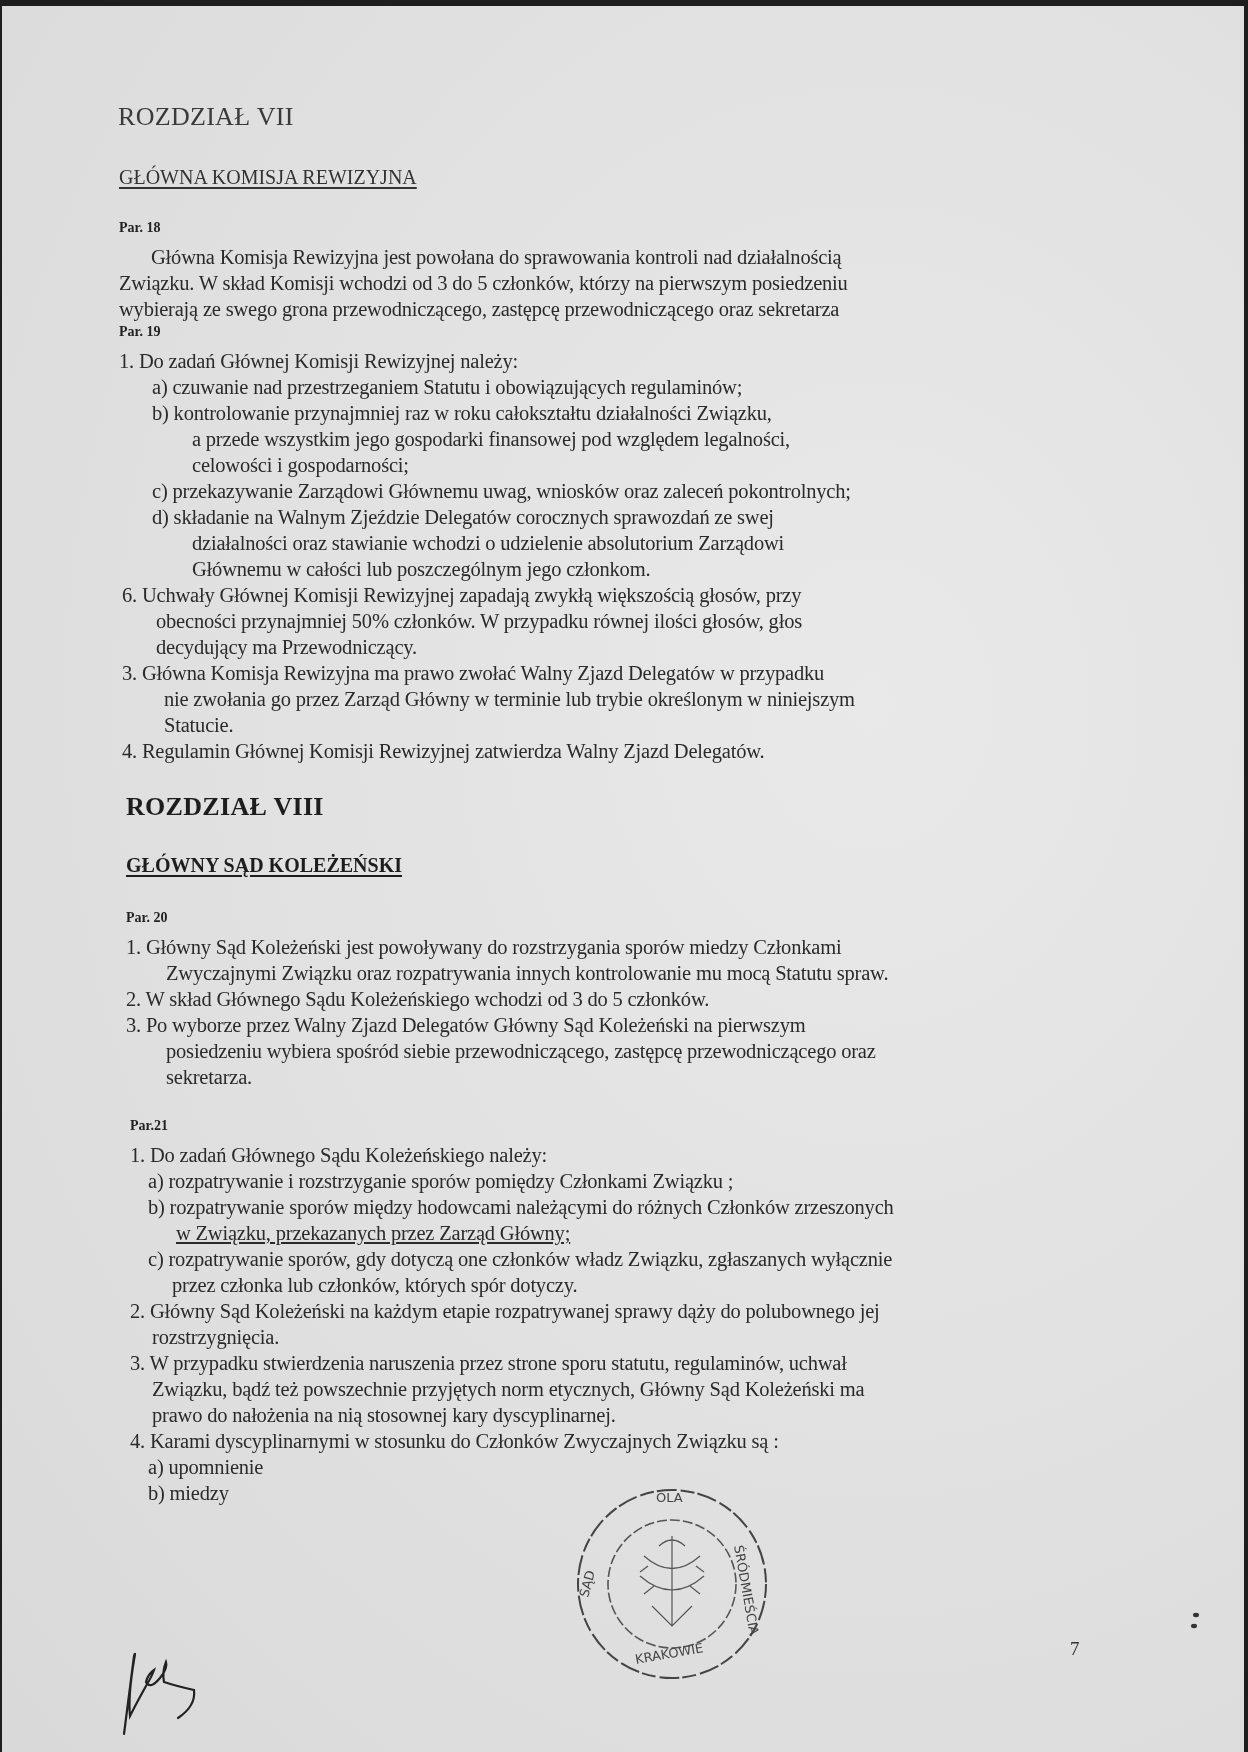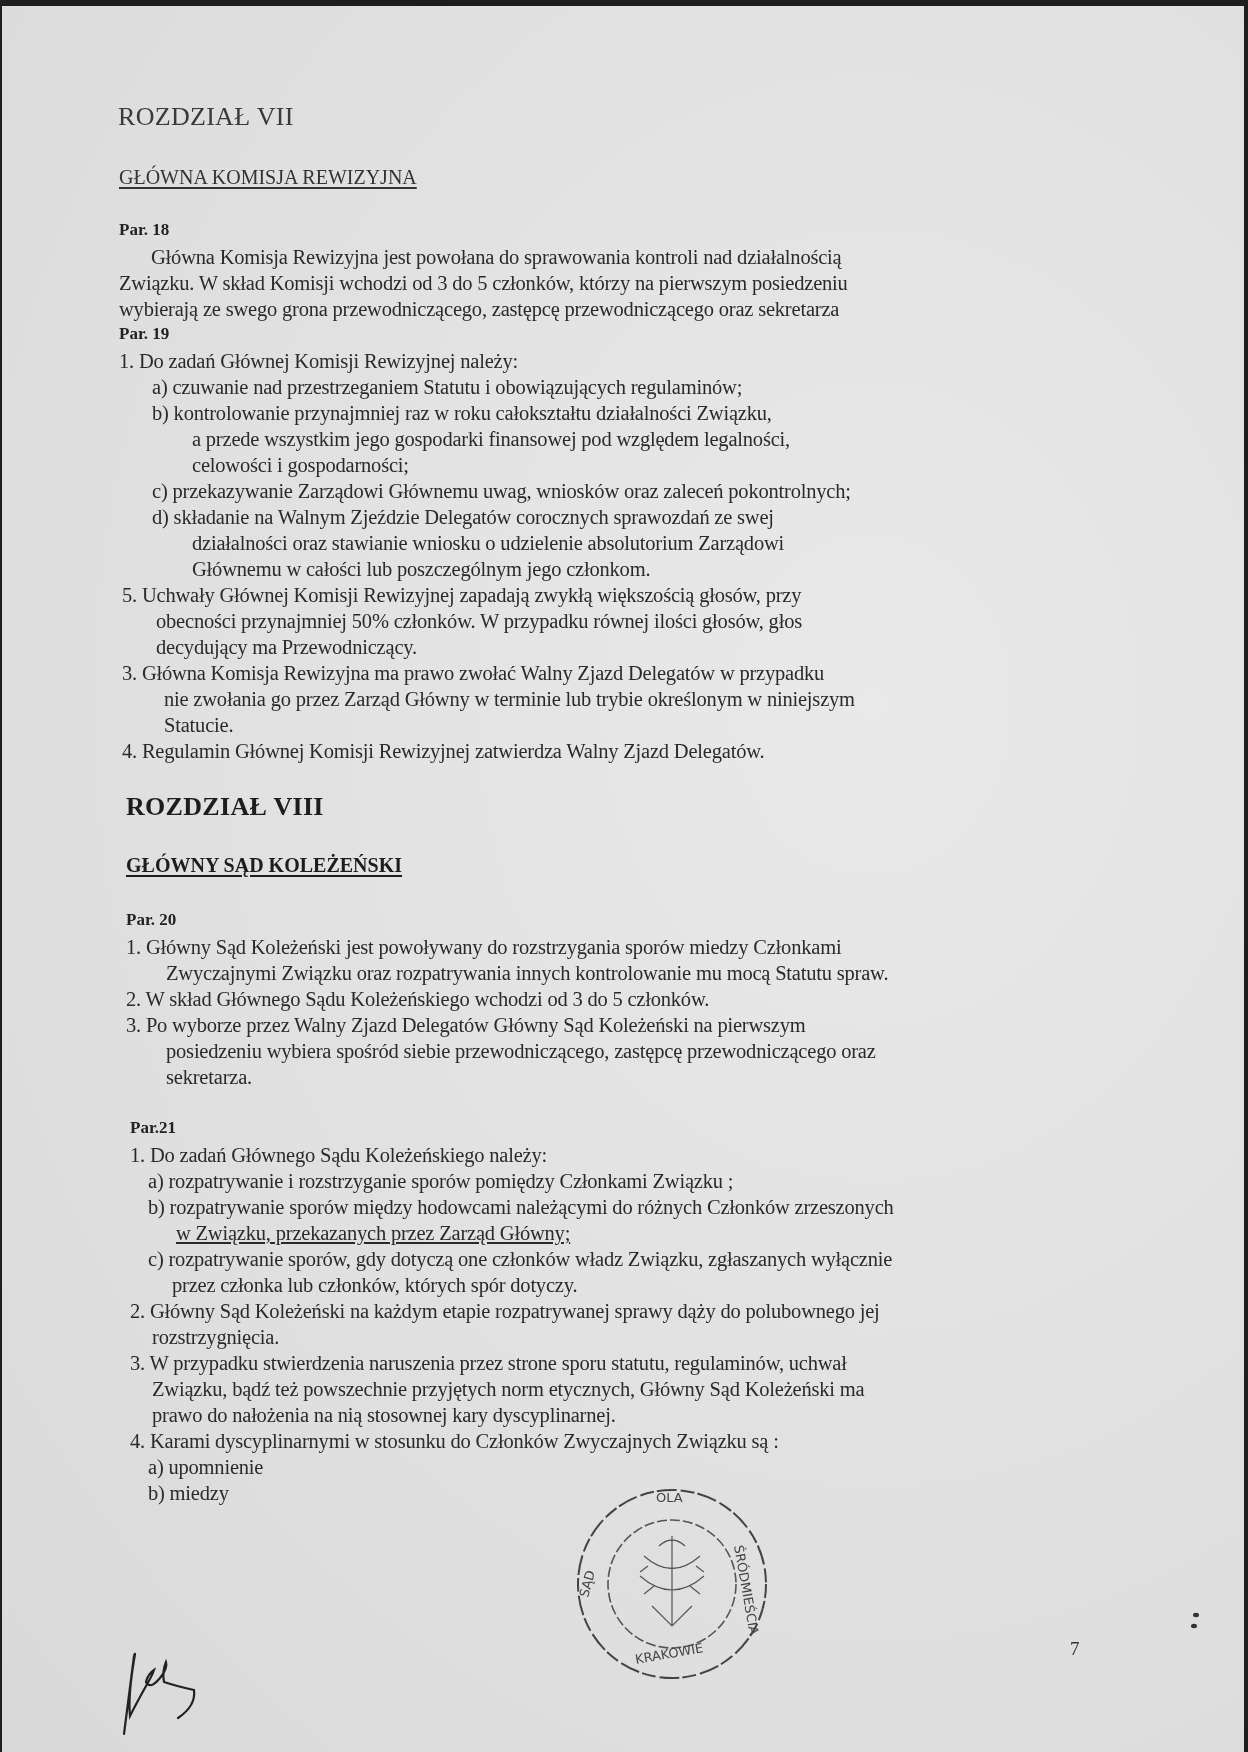--- a/index.html
+++ b/index.html
@@ -13,21 +13,21 @@
   .page {
     position: absolute; left: 2px; top: 6px; width: 1242px; height: 1746px;
     background: #e4e4e4;
     background-image: radial-gradient(ellipse at 70% 40%, #e9e9e9 0%, #dedede 70%, #d9d9d9 100%);
   }
   .abs { position: absolute; white-space: nowrap; }
   .chapter { font-size: 26px; letter-spacing: 0.3px; color: #3a3a3a; }
   .chapter.bold { font-weight: bold; color: #1d1d1d; }
   .section { font-size: 20px; text-decoration: underline; text-underline-offset: 3px; color: #333; }
   .section.bold { font-weight: bold; color: #1d1d1d; text-decoration-thickness: 2px; }
-  .par { font-size: 17px; font-weight: bold; color: #222; }
+  .par { font-size: 14px; font-weight: bold; color: #222; }
   .line { font-size: 20.5px; letter-spacing: -0.2px; color: #2a2a2a; }
   .pagenum { font-size: 19px; color: #333; }
   .stamp { position: absolute; left: 572px; top: 1480px; width: 196px; height: 196px; }
   .signature { position: absolute; left: 114px; top: 1640px; width: 100px; height: 90px; }
   .marks { position: absolute; left: 1188px; top: 1604px; width: 10px; height: 22px; }
 </style>
 </head>
 <body>
 
 <div class="page">
@@ -41,23 +41,23 @@
   <div class="abs line" style="left:117px;top:292px;">wybierają  ze swego grona  przewodniczącego, zastępcę  przewodniczącego oraz sekretarza</div>
 
   <div class="abs par" style="left:117px;top:318px;">Par. 19</div>
   <div class="abs line" style="left:117px;top:344px;">1.  Do zadań  Głównej  Komisji  Rewizyjnej należy:</div>
   <div class="abs line" style="left:150px;top:370px;">a)  czuwanie nad  przestrzeganiem  Statutu  i obowiązujących regulaminów;</div>
   <div class="abs line" style="left:150px;top:396px;">b)  kontrolowanie   przynajmniej  raz  w  roku  całokształtu  działalności Związku,</div>
   <div class="abs line" style="left:190px;top:422px;">a  przede  wszystkim  jego gospodarki  finansowej  pod  względem legalności,</div>
   <div class="abs line" style="left:190px;top:448px;">celowości  i  gospodarności;</div>
   <div class="abs line" style="left:150px;top:474px;">c)  przekazywanie  Zarządowi  Głównemu  uwag, wniosków oraz zaleceń pokontrolnych;</div>
   <div class="abs line" style="left:150px;top:500px;">d)  składanie na  Walnym  Zjeździe  Delegatów  corocznych  sprawozdań  ze  swej</div>
-  <div class="abs line" style="left:190px;top:526px;">działalności  oraz  stawianie  wniosku  o  udzielenie  absolutorium  Zarządowi</div>
+  <div class="abs line" style="left:190px;top:526px;">działalności  oraz  stawianie  wchodzi  o  udzielenie  absolutorium  Zarządowi</div>
   <div class="abs line" style="left:190px;top:552px;">Głównemu  w  całości  lub  poszczególnym jego członkom.</div>
-  <div class="abs line" style="left:120px;top:578px;">5.  Uchwały  Głównej  Komisji  Rewizyjnej  zapadają  zwykłą  większością  głosów,  przy</div>
+  <div class="abs line" style="left:120px;top:578px;">6.  Uchwały  Głównej  Komisji  Rewizyjnej  zapadają  zwykłą  większością  głosów,  przy</div>
   <div class="abs line" style="left:154px;top:604px;">obecności  przynajmniej  50%  członków.  W przypadku  równej  ilości głosów, głos</div>
   <div class="abs line" style="left:154px;top:630px;">decydujący ma  Przewodniczący.</div>
   <div class="abs line" style="left:120px;top:656px;">3.  Główna  Komisja Rewizyjna  ma  prawo zwołać  Walny  Zjazd  Delegatów  w przypadku</div>
   <div class="abs line" style="left:162px;top:682px;">nie zwołania  go  przez  Zarząd  Główny w  terminie lub trybie  określonym w niniejszym</div>
   <div class="abs line" style="left:162px;top:708px;">Statucie.</div>
   <div class="abs line" style="left:120px;top:734px;">4.   Regulamin Głównej  Komisji Rewizyjnej zatwierdza Walny Zjazd Delegatów.</div>
 
   <div class="abs chapter bold" style="left:124px;top:786px;">ROZDZIAŁ  VIII</div>
   <div class="abs section bold" style="left:124px;top:848px;">GŁÓWNY  SĄD  KOLEŻEŃSKI</div>
 

